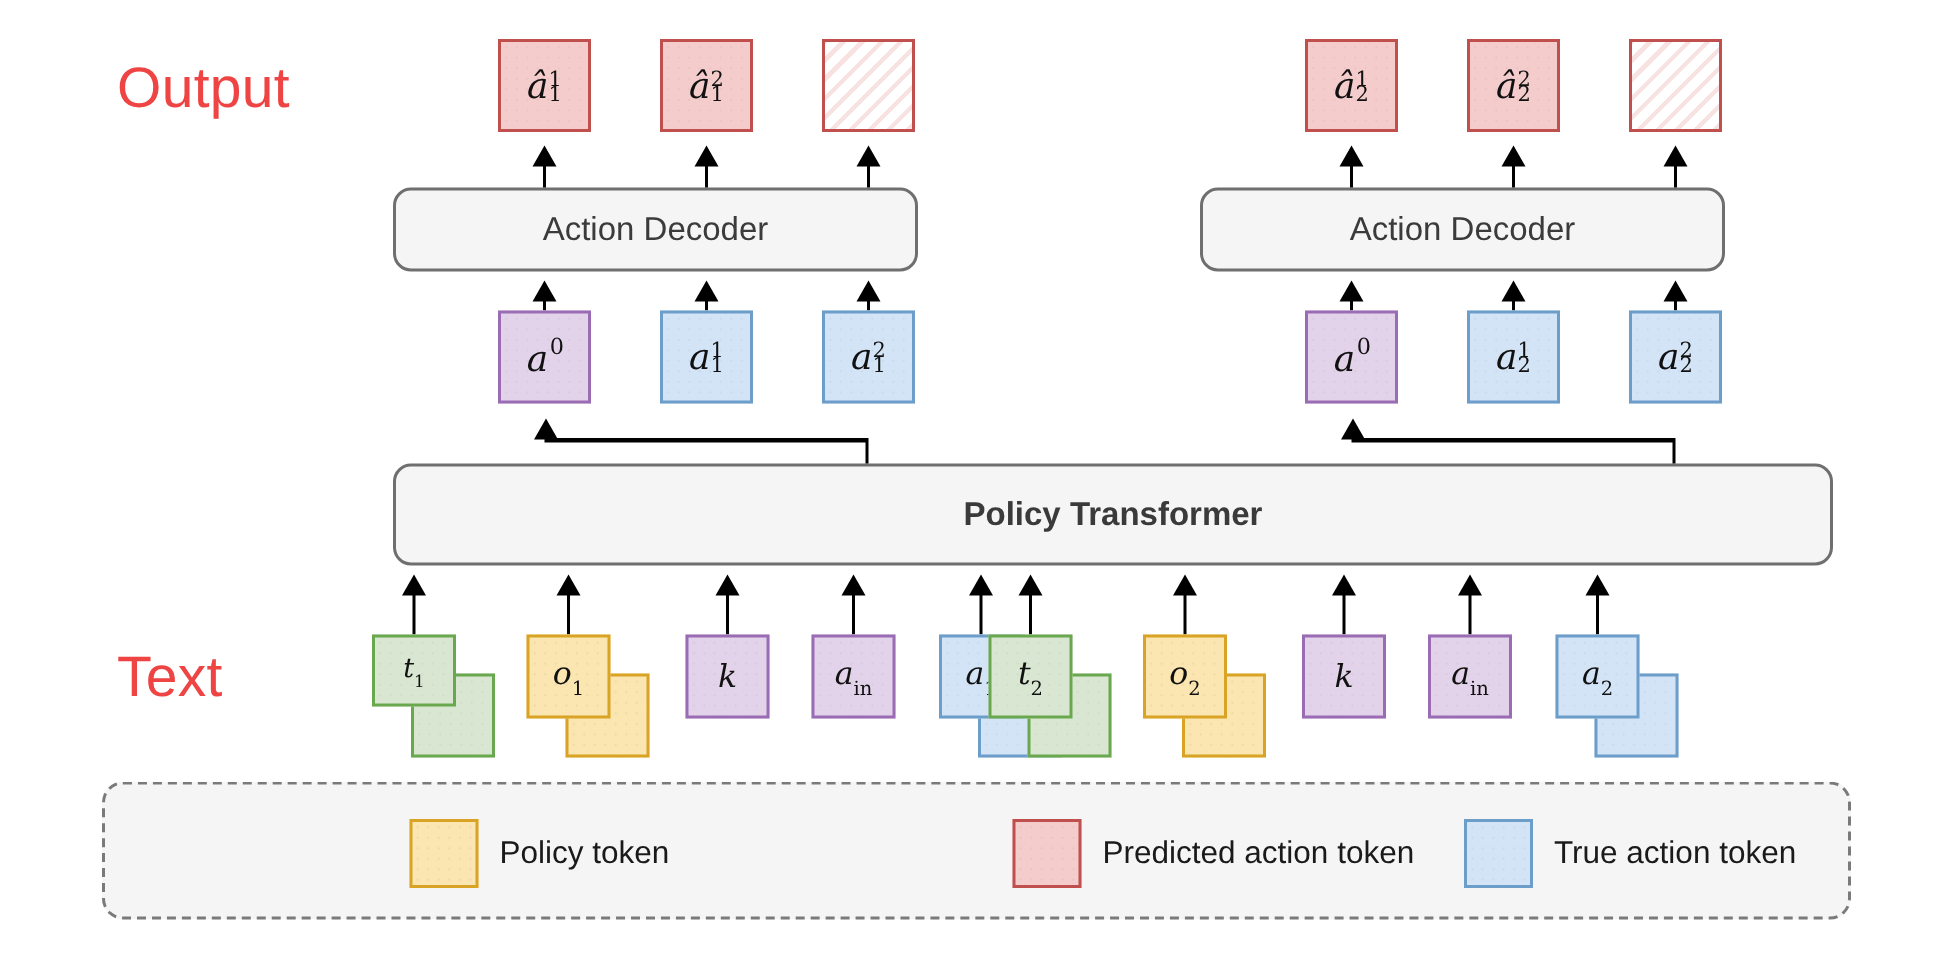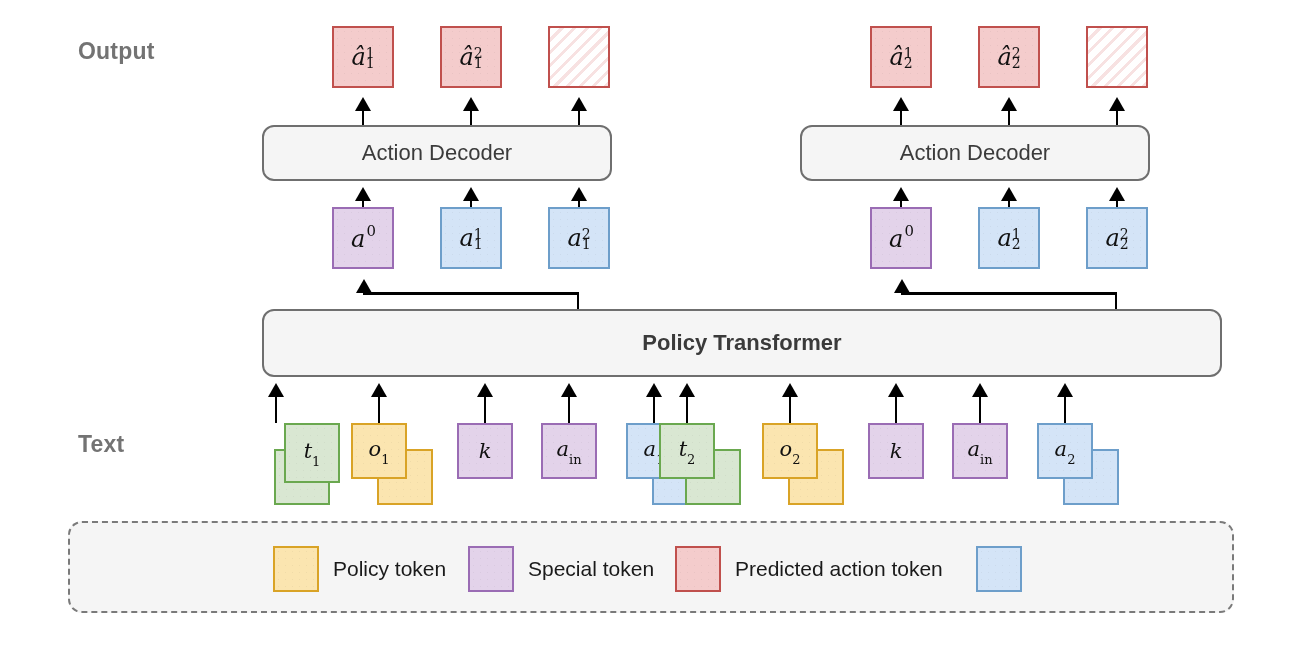--- a/index.html
+++ b/index.html
@@ -10,23 +10,23 @@
   #stage {
     position: relative;
     width: 1303px;
     height: 650px;
     background: #ffffff;
     font-family: "Liberation Sans", sans-serif;
     overflow: hidden;
   }
   .row-label {
     position: absolute;
-    font-weight: bold;
-    font-size: 23px;
-    color: #737373;
+    font-weight: normal;
+    font-size: 38px;
+    color: #ef4444;
     letter-spacing: 0.2px;
   }
   
   .tok {
     position: absolute;
     box-sizing: border-box;
     border-width: 2px;
     border-style: solid;
     display: flex;
     align-items: center;
@@ -164,30 +164,27 @@
 
   <div class="module" style="left:262px; top:125px; width:350px; height:56px;">Action Decoder</div>
   <div class="module" style="left:800px; top:125px; width:350px; height:56px;">Action Decoder</div>
   <div class="module bold" style="left:262px; top:309px; width:960px; height:68px;">Policy Transformer</div>
 
   <div id="legend" style="left:68px; top:521px; width:1166px; height:92px;">
     <div class="lg-item" style="left:203px; top:23px;">
       <span class="lg-sw tex" style="background-color:#fbe5b0; border-color:#d9a326;"></span>
       <span class="lg-txt">Policy token</span>
     </div>
-    <div class="lg-item" style="left:398px; top:23px;">
-      <span class="lg-sw tex" style="background-color:#e3d3ea; border-color:#9a6cb4;"></span>
-      <span class="lg-txt">Special token</span>
-    </div>
     <div class="lg-item" style="left:605px; top:23px;">
       <span class="lg-sw tex" style="background-color:#f4cccc; border-color:#c0504d;"></span>
       <span class="lg-txt">Predicted action token</span>
     </div>
     <div class="lg-item" style="left:906px; top:23px;">
       <span class="lg-sw tex" style="background-color:#d4e4f7; border-color:#6d9eca;"></span>
+      <span class="lg-txt">True action token</span>
     </div>
   </div>
 
   <div id="dyn">
       <div class="tok tok-front t-red tex" style="left: 332px; top: 26px; width: 62px; height: 62px; font-size: 24px;">
         <span class="lbl">â<span class="both"><sup>1</sup><sub>1</sub></span></span>
       </div>
       <div class="arrow-head" style="left: 355px; top: 97px;"></div>
       <div class="arrow-shaft" style="left: 361.75px; top: 109px; height: 16px;"></div>
       <div class="tok tok-front t-red tex" style="left: 440px; top: 26px; width: 62px; height: 62px; font-size: 24px;">
@@ -212,21 +209,21 @@
       <div class="arrow-shaft" style="left: 469.75px; top: 199px; height: 8px;"></div>
       <div class="tok tok-front t-blue tex" style="left: 548px; top: 207px; width: 62px; height: 62px; font-size: 24px;">
         <span class="lbl">a<span class="both"><sup>2</sup><sub>1</sub></span></span>
       </div>
       <div class="arrow-head" style="left: 571px; top: 187px;"></div>
       <div class="arrow-shaft" style="left: 577.75px; top: 199px; height: 8px;"></div>
       <div class="vline" style="left: 576.75px; top: 292px; height: 17px;"></div>
       <div class="hline" style="left: 363px; top: 292px; width: 215px;"></div>
       <div class="arrow-head" style="left: 356px; top: 279px;"></div>
       <div class="tok-back t-green tex" style="left: 274px; top: 449px; width: 56px; height: 56px;"></div>
-      <div class="tok tok-front t-green tex" style="left: 248px; top: 423px; width: 56px; height: 60px; font-size: 21px; margin-left: 36px;">
+      <div class="tok tok-front t-green tex" style="left: 248px; top: 423px; width: 56px; height: 48px; font-size: 18px;">
         <span class="lbl">t<sub>1</sub></span>
       </div>
       <div class="arrow-head" style="left: 268px; top: 383px;"></div>
       <div class="arrow-shaft" style="left: 274.75px; top: 395px; height: 28px;"></div>
       <div class="tok-back t-yellow tex" style="left: 377px; top: 449px; width: 56px; height: 56px;"></div>
       <div class="tok tok-front t-yellow tex" style="left: 351px; top: 423px; width: 56px; height: 56px; font-size: 21px;">
         <span class="lbl">o<sub>1</sub></span>
       </div>
       <div class="arrow-head" style="left: 371px; top: 383px;"></div>
       <div class="arrow-shaft" style="left: 377.75px; top: 395px; height: 28px;"></div>

